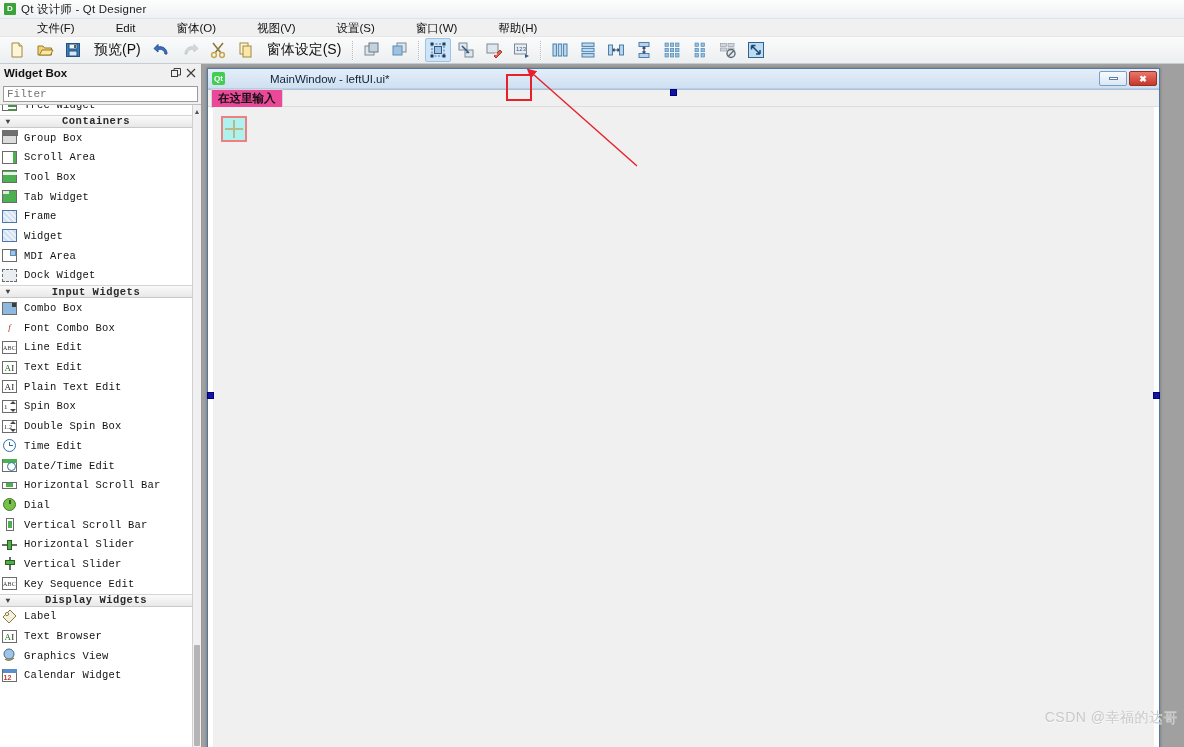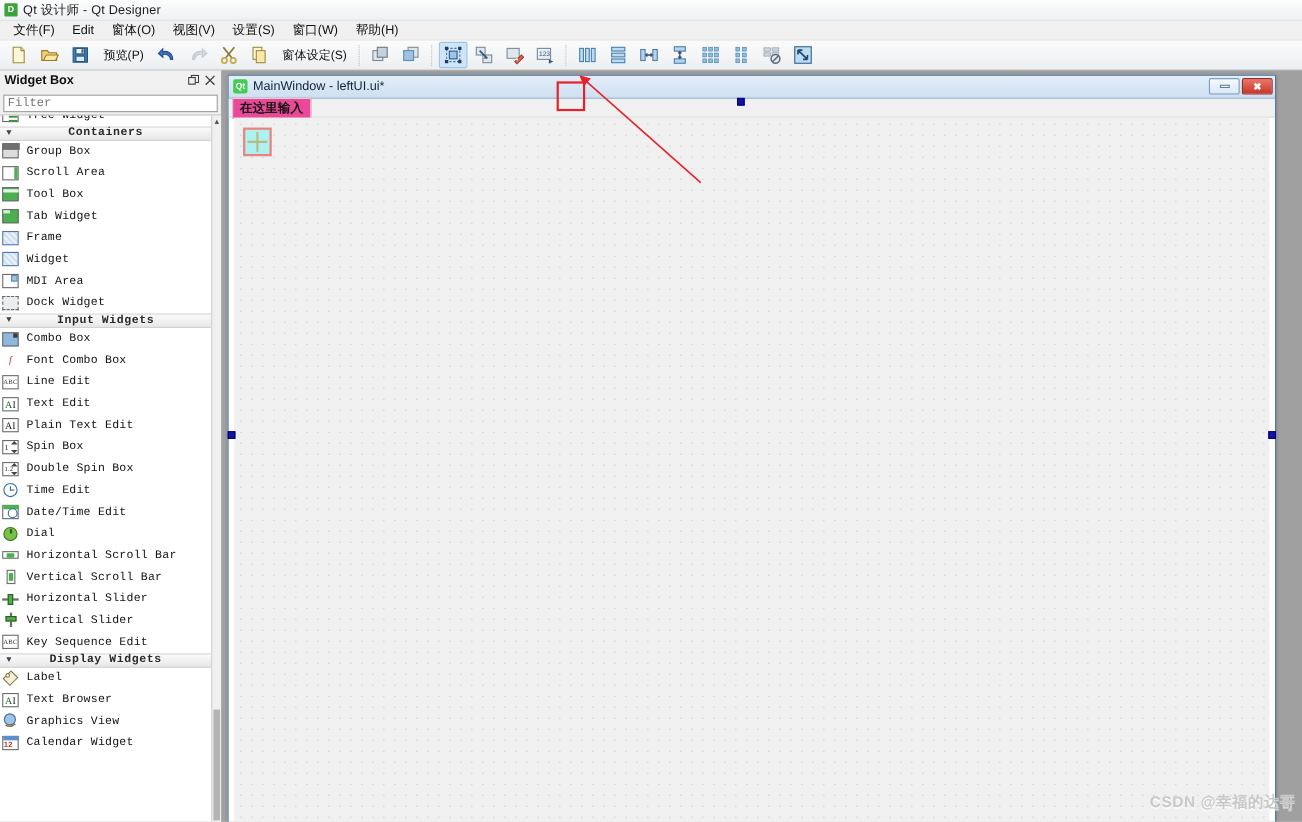--- a/index.html
+++ b/index.html
@@ -39,21 +39,21 @@
   .menubar {
     height: 18px; flex: none;
     background: #f0f0f0;
     display: flex; align-items: center;
     padding-left: 4px;
     font-size: 11.5px; color: #111;
     border-bottom: 1px solid #e6e6e6;
   }
   .menu-item {
     padding: 1px 8px; height: 16px; line-height: 15px;
-    cursor: default; white-space: nowrap;
+    cursor: default; white-space: nowrap; margin-left: 25px;
   }
 
   
   .toolbar {
     height: 27px; flex: none;
     background: linear-gradient(#fbfbfb, #eceff1);
     display: flex; align-items: center;
     padding-left: 3px;
     border-bottom: 1px solid #c8ccd0;
     position: relative;
@@ -62,21 +62,21 @@
     width: 26px; height: 24px;
     display: flex; align-items: center; justify-content: center;
     margin: 0 1px; border: 1px solid transparent; border-radius: 2px;
     cursor: default; position: relative;
   }
   .tb-btn.active {
     background: #cfe4f7; border-color: #9cc4e4;
   }
   .tb-btn.disabled { opacity: .45; }
   .tb-label {
-    font-size: 11px; color: #111; padding: 0 7px;
+    font-size: 14px; color: #111; padding: 0 7px;
     white-space: nowrap; cursor: default;
   }
   .tb-sep {
     width: 2px; height: 19px; margin: 0 4px;
     border-left: 1px dotted #b6bbc0;
     border-right: 1px dotted #ffffff;
   }
   .tb-highlight {
     position: absolute;
     border: 2px solid #e8202a;
@@ -199,20 +199,21 @@
     border: 1px solid #4f7aa8;
     display: flex; flex-direction: column;
     box-shadow: 0 0 3px rgba(0,0,0,.3);
   }
   .cw-title {
     height: 20px; flex: none;
     background: linear-gradient(#e4eef8, #cfe0f2);
     display: flex; align-items: center;
     padding-left: 4px; font-size: 11.5px; color: #10243a;
     border-bottom: 1px solid #b9cee2;
+    gap: 40px;
   }
   .qt-badge {
     width: 13px; height: 13px; margin-right: 5px; flex: none;
     background: #41cd52; color: #fff; font-size: 8px; font-weight: bold;
     line-height: 13px; text-align: center; border-radius: 2px;
   }
   .cw-title .t { flex: 1; }
   .cw-btns { display: flex; gap: 2px; padding-right: 2px; }
   .cw-btn {
     width: 28px; height: 15px; border: 1px solid #7c9ebf; border-radius: 2px;
@@ -266,22 +267,22 @@
     position: absolute; top: 50%; left: 2px; right: 2px;
     height: 2px; background: #b9b98a; transform: translateY(-50%);
   }
 
   
   .annot { position: absolute; left: 0; top: 0; width: 1184px; height: 747px;
            pointer-events: none; z-index: 50; }
 
   
   .watermark {
-    position: absolute; right: 6px; bottom: 8px;
-    font-size: 14px; color: #c9c9c9; font-weight: bold;
+    position: absolute; right: 6px; bottom: 20px;
+    font-size: 14px; color: #c9c9c9; font-weight: normal;
     letter-spacing: .5px; z-index: 45;
     text-shadow: 0 1px 0 rgba(255,255,255,.6);
   }
 </style>
 </head>
 <body>
 
 <div id="app">
 
   <div class="titlebar">
@@ -632,31 +633,31 @@
             <div class="wl-item">
               <span class="wl-ico">
                 <span class="ic"></span>
                 <span style="position:absolute;left:1px;right:1px;top:1px;height:4px;background:#4caf50;"></span>
                 <span class="ic-circ" style="left:5px;top:4px;width:9px;height:9px;border-color:#2d6ea8;background:#fff;"></span>
               </span>
               <span>Date/Time Edit</span>
             </div>
             <div class="wl-item">
               <span class="wl-ico">
+                <span class="ic" style="top:4px;bottom:4px;"></span>
+                <span style="position:absolute;left:4px;top:5.5px;width:7px;height:4px;background:#4caf50;"></span>
+              </span>
+              <span>Horizontal Scroll Bar</span>
+            </div>
+            <div class="wl-item">
+              <span class="wl-ico">
                 <span class="ic-circ g"></span>
                 <span style="position:absolute;left:7px;top:3px;width:1.5px;height:4px;background:#2e5e18;"></span>
               </span>
               <span>Dial</span>
-            </div>
-            <div class="wl-item">
-              <span class="wl-ico">
-                <span class="ic" style="top:4px;bottom:4px;"></span>
-                <span style="position:absolute;left:4px;top:5.5px;width:7px;height:4px;background:#4caf50;"></span>
-              </span>
-              <span>Horizontal Scroll Bar</span>
             </div>
             <div class="wl-item">
               <span class="wl-ico">
                 <span class="ic" style="left:4px;right:4px;"></span>
                 <span style="position:absolute;left:6px;top:4px;width:4px;height:7px;background:#4caf50;"></span>
               </span>
               <span>Vertical Scroll Bar</span>
             </div>
             <div class="wl-item">
               <span class="wl-ico">

